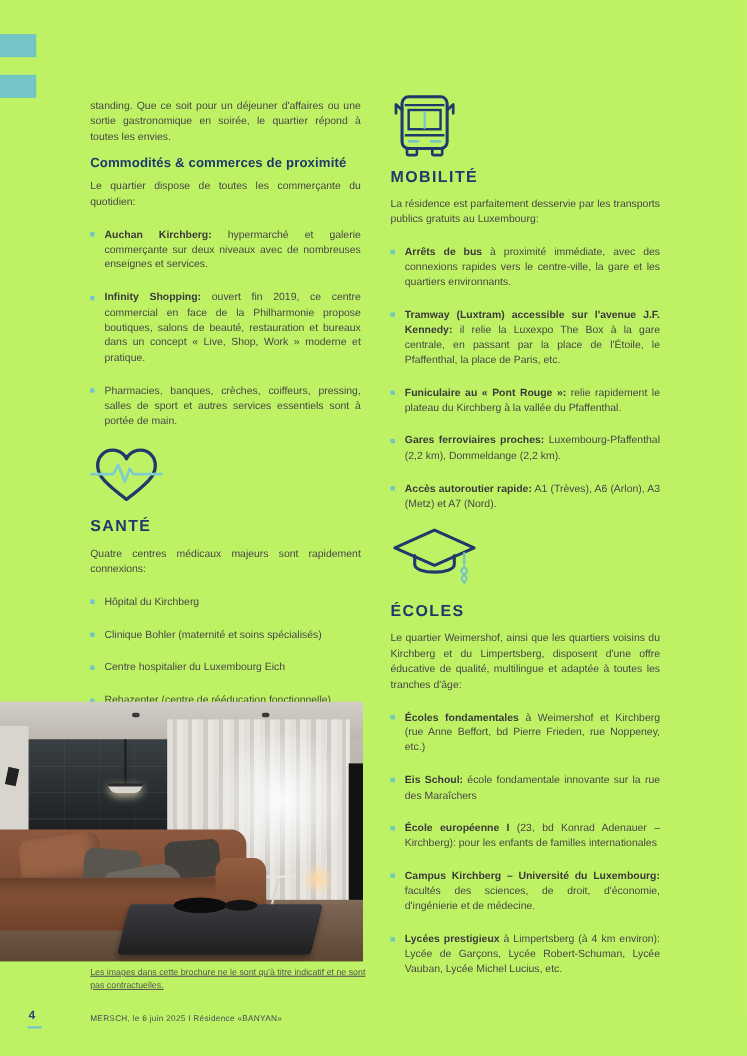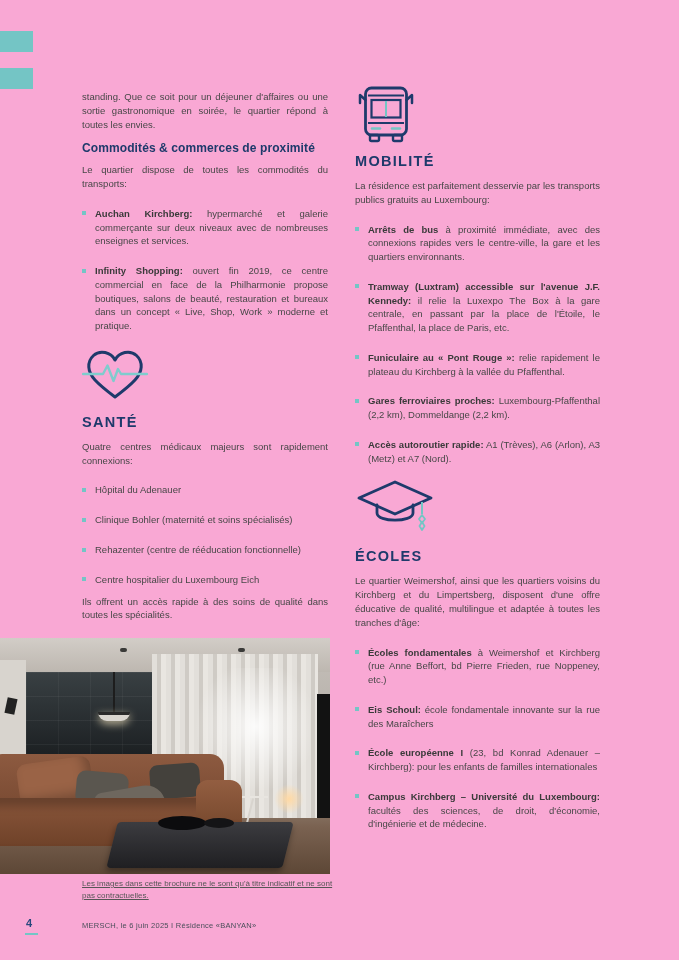--- a/index.html
+++ b/index.html
@@ -1,17 +1,17 @@
 <!DOCTYPE html>
 <html lang="fr"><head>
 <meta charset="utf-8">
 <style>
   * { box-sizing: border-box; }
   body { margin: 0; background: #e6e4e1; font-family: "Liberation Sans", sans-serif; }
-  .page { position: relative; width: 679px; height: 960px; margin: 0 auto; background: #f9a8d4; overflow: hidden; }
+  .page { position: relative; width: 679px; height: 960px; margin: 0 auto; background: #bef264; overflow: hidden; }
 
   
   .accent-bar { position: absolute; left: 0; width: 33px; height: 21px; background: #74c5c5; }
   .accent-bar.b1 { top: 31px; }
   .accent-bar.b2 { top: 68px; }
 
   
   .col { position: absolute; }
   .col-left  { left: 82px;  top: 90px; width: 246px; }
   .col-right { left: 355px; top: 86px; width: 245px; }
@@ -93,40 +93,41 @@
 
 <div class="page">
 
   <div class="accent-bar b1"></div>
   <div class="accent-bar b2"></div>
 
   <div class="col col-left">
     <p class="body-p">standing. Que ce soit pour un déjeuner d'affaires ou une sortie gastronomique en soirée, le quartier répond à toutes les envies.</p>
 
     <h3 class="subhead">Commodités &amp; commerces de proximité</h3>
-    <p class="body-p">Le quartier dispose de toutes les commodités du transports:</p>
+    <p class="body-p">Le quartier dispose de toutes les commerçante du quotidien:</p>
     <ul class="bullets">
       <li><span class="sq"></span><span class="lead">Auchan Kirchberg:</span><span> hypermarché et galerie commerçante sur deux niveaux avec de nombreuses enseignes et services.</span></li>
       <li><span class="sq"></span><span class="lead">Infinity Shopping:</span><span> ouvert fin 2019, ce centre commercial en face de la Philharmonie propose boutiques, salons de beauté, restauration et bureaux dans un concept « Live, Shop, Work » moderne et pratique.</span></li>
+      <li><span class="sq"></span><span class="lead"></span><span>Pharmacies, banques, crèches, coiffeurs, pressing, salles de sport et autres services essentiels sont à portée de main.</span></li>
     </ul>
 
     <div class="section-head">
       <svg class="icon" width="66" height="58" viewBox="0 0 66 58">
         <path d="M33,13 C29,5 18,2.5 11.5,8.5 C4.5,15 5.5,25 13,33 C19,39.5 27,45.5 33,50 C39,45.5 47,39.5 53,33 C60.5,25 61.5,15 54.5,8.5 C48,2.5 37,5 33,13 Z" fill="none" stroke="#1e3a6b" stroke-width="3" stroke-linecap="round" stroke-linejoin="round"></path>
         <polyline points="1,27 21,27 25.5,18.5 31.5,34 36,22 39,27 65,27" fill="none" stroke="#7fcccd" stroke-width="2.4" stroke-linecap="round" stroke-linejoin="round"></polyline>
       </svg>
       <div class="bighead">SANTÉ</div>
     </div>
 
     <p class="body-p">Quatre centres médicaux majeurs sont rapidement connexions:</p>
     <ul class="bullets">
-      <li><span class="sq"></span><span>Hôpital du Adenauer</span></li>
+      <li><span class="sq"></span><span>Hôpital du Kirchberg</span></li>
       <li><span class="sq"></span><span>Clinique Bohler (maternité et soins spécialisés)</span></li>
+      <li><span class="sq"></span><span>Centre hospitalier du Luxembourg Eich</span></li>
       <li><span class="sq"></span><span>Rehazenter (centre de rééducation fonctionnelle)</span></li>
-      <li><span class="sq"></span><span>Centre hospitalier du Luxembourg Eich</span></li>
     </ul>
     <p class="body-p">Ils offrent un accès rapide à des soins de qualité dans toutes les spécialités.</p>
   </div>
 
   <div class="photo">
     <div class="ph-ceiling"></div>
     <div class="ph-spot" style="left:120px"></div>
     <div class="ph-spot" style="left:238px"></div>
     <div class="ph-leftwall"></div>
     <div class="ph-speaker"></div>
@@ -190,20 +191,21 @@
       </svg>
       <div class="bighead">ÉCOLES</div>
     </div>
 
     <p class="body-p">Le quartier Weimershof, ainsi que les quartiers voisins du Kirchberg et du Limpertsberg, disposent d'une offre éducative de qualité, multilingue et adaptée à toutes les tranches d'âge:</p>
     <ul class="bullets">
       <li><span class="sq"></span><span class="lead">Écoles fondamentales</span><span> à Weimershof et Kirchberg (rue Anne Beffort, bd Pierre Frieden, rue Noppeney, etc.)</span></li>
       <li><span class="sq"></span><span class="lead">Eis Schoul:</span><span> école fondamentale innovante sur la rue des Maraîchers</span></li>
       <li><span class="sq"></span><span class="lead">École européenne I</span><span> (23, bd Konrad Adenauer – Kirchberg): pour les enfants de familles internationales</span></li>
       <li><span class="sq"></span><span class="lead">Campus Kirchberg – Université du Luxembourg:</span><span> facultés des sciences, de droit, d'économie, d'ingénierie et de médecine.</span></li>
+      <li><span class="sq"></span><span class="lead">Lycées prestigieux</span><span> à Limpertsberg (à 4 km environ): Lycée de Garçons, Lycée Robert-Schuman, Lycée Vauban, Lycée Michel Lucius, etc.</span></li>
     </ul>
   </div>
 
   <span class="pagenum">4</span>
   <span class="pagenum-line"></span>
   <span class="footer-text">MERSCH, le 6 juin 2025 I Résidence «BANYAN»</span>
 
 </div>
 
 </body></html>

